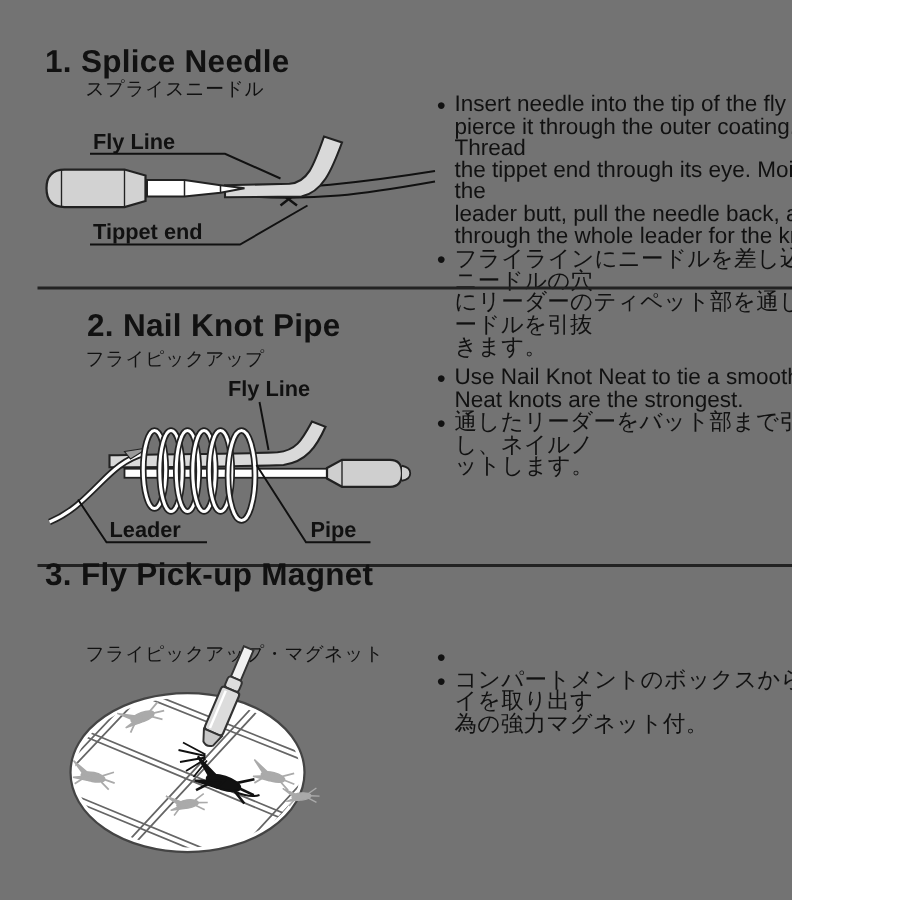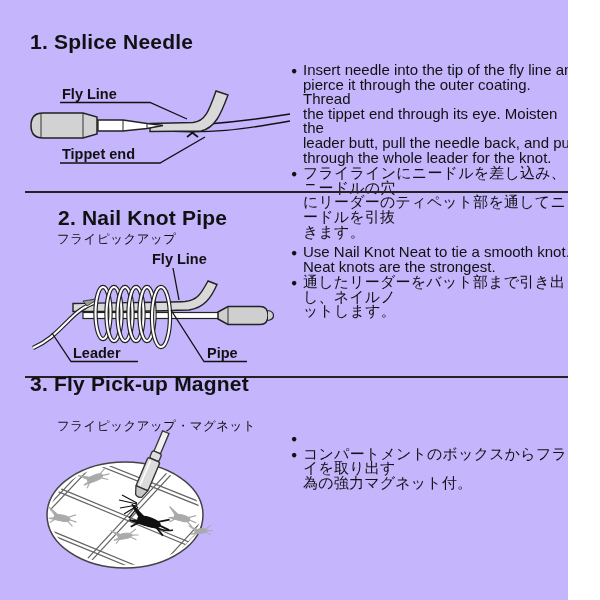--- a/index.html
+++ b/index.html
@@ -1,16 +1,16 @@
 <!DOCTYPE html>
 <html><head>
 <meta charset="utf-8">
 <style>
   html,body{margin:0;padding:0;background:#fff;}
-  #page{position:relative;width:568px;height:600px;background:#c4b5fd;overflow:hidden;
+  #page{position:relative;width:528px;height:600px;background:#737373;overflow:hidden;
         font-family:"Liberation Sans","DejaVu Sans",sans-serif;color:#1a1a1a;}
   .heading{position:absolute;left:30px;white-space:nowrap;}
   .heading .num,.heading .stitle{font-size:21px;font-weight:bold;letter-spacing:.2px;color:#111;}
   .heading .num{margin-right:6px;}
   .subtitle{position:absolute;left:57px;font-size:12.5px;color:#111;letter-spacing:.5px;white-space:nowrap;}
   .col{position:absolute;left:291px;width:290px;}
   .bullet{display:flex;align-items:flex-start;margin:0 0 1px 0;}
   .bullet .marker{flex:0 0 12px;font-size:10.5px;line-height:14.6px;color:#111;}
   .bullet .btext{font-size:15px;line-height:14.6px;color:#111;white-space:pre-line;}
   .bullet .btext.ja{letter-spacing:.2px;}
@@ -19,20 +19,21 @@
   svg text{font-family:"Liberation Sans","DejaVu Sans",sans-serif;font-weight:bold;fill:#111;}
 </style>
 </head>
 <body>
 
 <div id="page">
 
   <div class="heading" style="top:30px;">
     <span class="num">1.</span><span class="stitle">Splice Needle</span>
   </div>
+  <div class="subtitle" style="top:51px;">スプライスニードル</div>
 
   <svg class="diag" style="left:25px;top:80px;" width="270" height="112" viewBox="0 0 270 112">
 
     <path d="M265,34 C215,42 175,46 126,47" fill="none" stroke="#111" stroke-width="1.4"></path>
     <path d="M127,50 C185,55 220,49 265,41" fill="none" stroke="#111" stroke-width="1.4"></path>
     <path d="M157,45 L173,57 M162,57 L176,46" fill="none" stroke="#111" stroke-width="1.6"></path>
 
     <path d="M125,43.5 L168,42.5 C180,41.5 184,31 191,11 L203,15 C196,34 190,48 176,51 L125,51.5 Z" fill="#d9d9d9" stroke="#222" stroke-width="1.4"></path>
 
     <path d="M73,40 L98,40 L122,43.5 L138,45.5 L122,48.5 L98,51 L73,51 Z" fill="#fff" stroke="#222" stroke-width="1.3"></path>
@@ -119,21 +120,21 @@
       <span class="btext ja">通したリーダーをバット部まで引き出し、ネイルノ
 ットします。</span>
     </div>
   </div>
 
   <div class="divider" style="top:376px;"></div>
 
   <div class="heading" style="top:372px;">
     <span class="num">3.</span><span class="stitle">Fly Pick-up Magnet</span>
   </div>
-  <div class="subtitle" style="top:418px;">フライピックアップ・マグネット</div>
+  <div class="subtitle" style="top:428px;">フライピックアップ・マグネット</div>
 
   <svg class="diag" style="left:25px;top:430px;" width="230" height="168" viewBox="0 0 230 168">
     <defs>
       <clipPath id="boxclip">
           <ellipse cx="100" cy="85" rx="75" ry="50"></ellipse>
         </clipPath>
       <g id="fly">
         <ellipse cx="0" cy="0" rx="8" ry="3"></ellipse>
         <path d="M-2,-1 L-15,-8 L-4,2 Z"></path>
         <path d="M0,-1 L-13,3 L-2,3 Z"></path>

